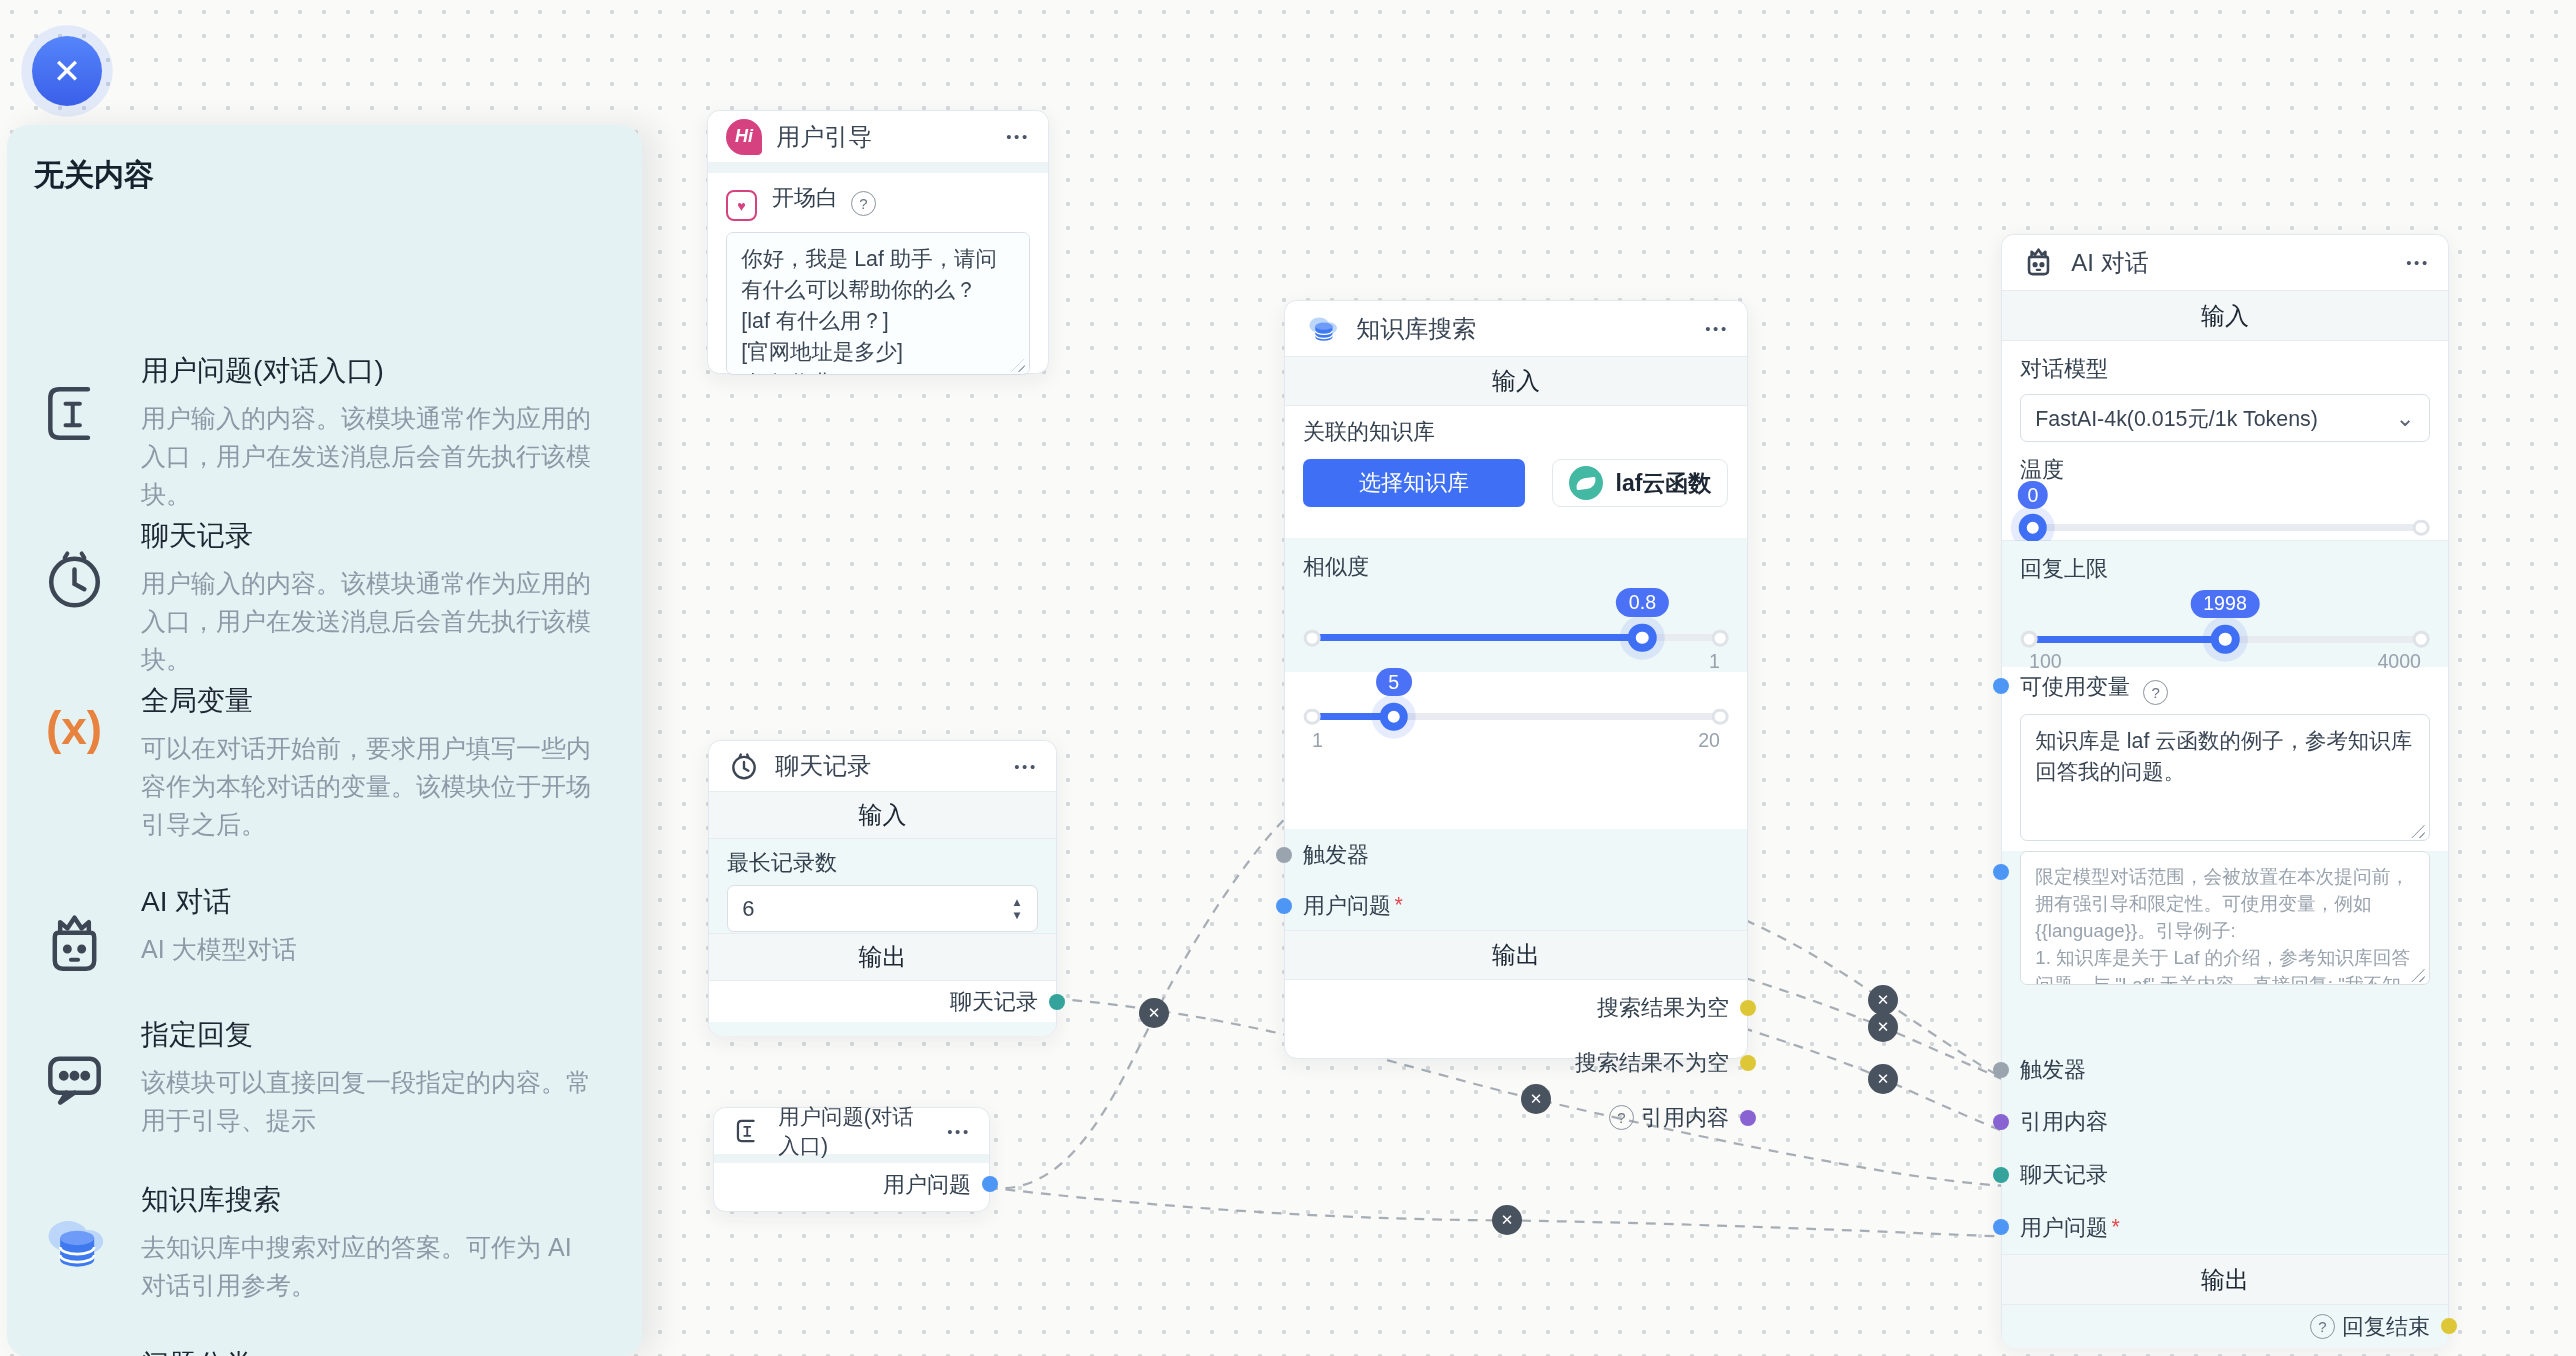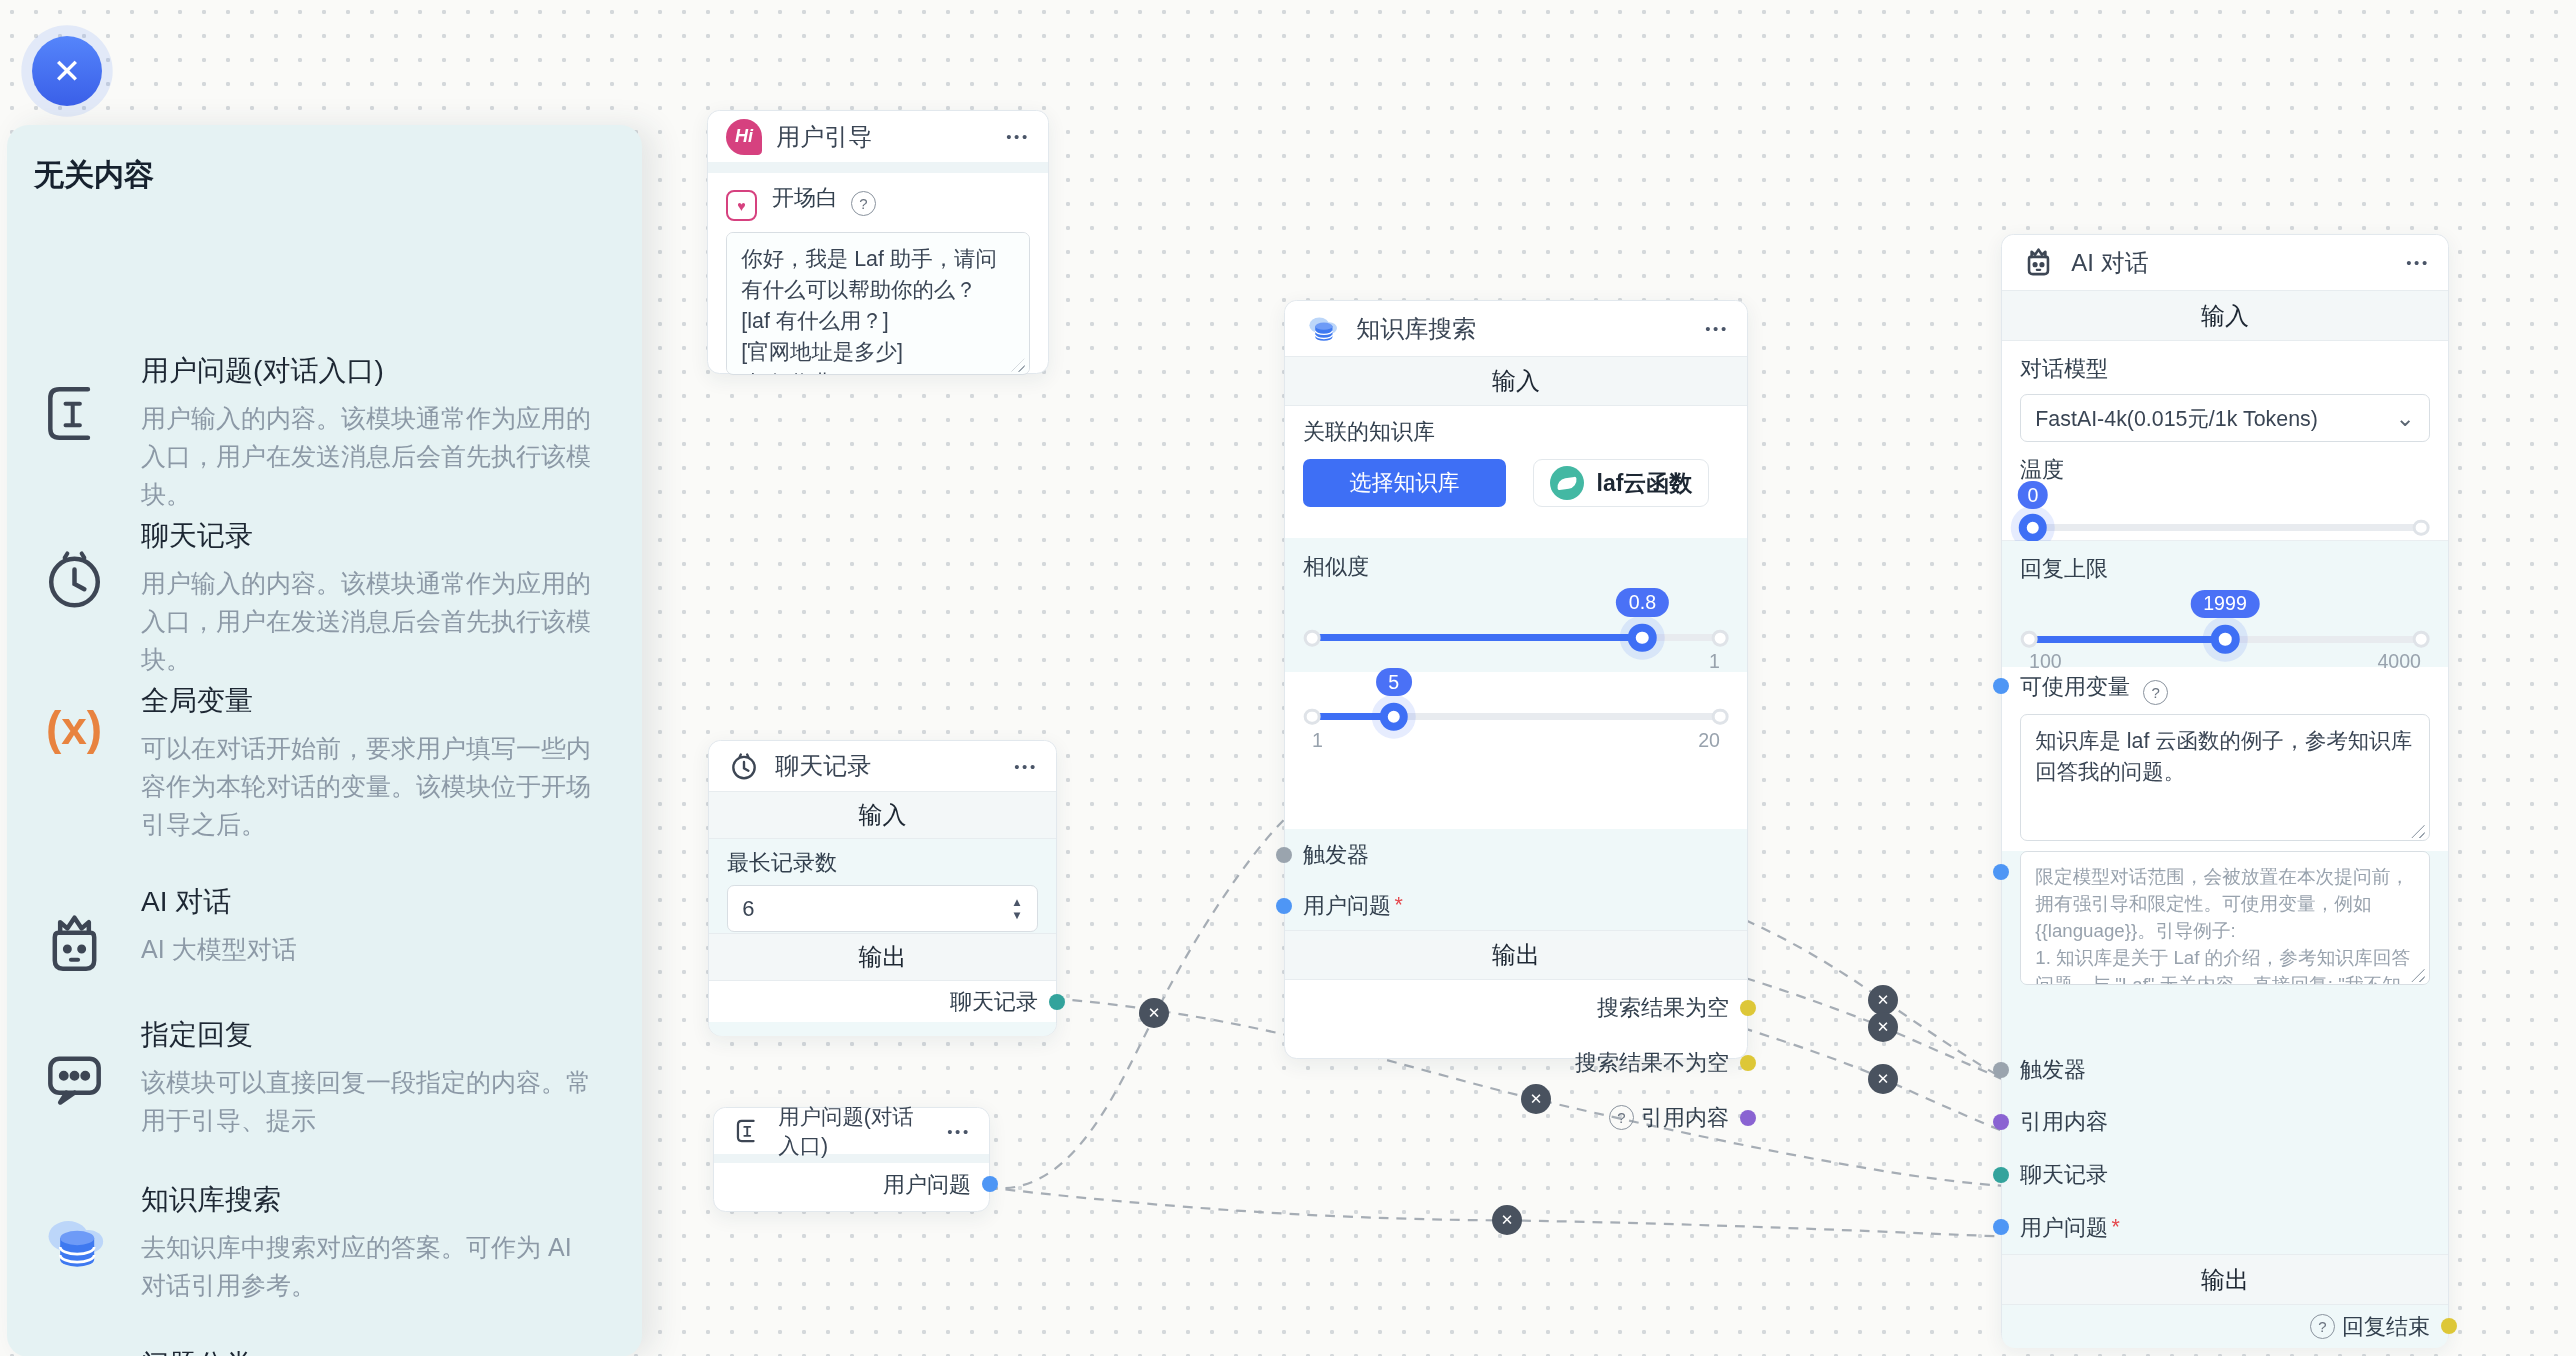--- a/index.html
+++ b/index.html
@@ -242,21 +242,21 @@
         </svg>
       </div>
       <div class="n-title">知识库搜索</div>
       <div class="menu-dots">•••</div>
     </div>
     <div class="bar" style="height:48px">输入</div>
 
     <div class="row" style="height:132px">
       <div class="f-label" style="padding-top:10.7px">关联的知识库</div>
       <div style="display:flex;gap:27px;margin-top:12.5px">
-        <div class="btn-blue" style="width:203px;height:48px">选择知识库</div>
+        <div class="btn-blue" style="width:222px;height:48px">选择知识库</div>
         <div class="chip" style="height:46px">
           <span class="chip-av"></span>
           <span>laf云函数</span>
         </div>
       </div>
     </div>
 
     <div class="row mint" style="height:134px">
       <div class="f-label" style="padding-top:14.3px">相似度</div>
       <div class="slider" style="margin:52px 9px 0">
@@ -392,21 +392,21 @@
       </div>
     </div>
 
     <div class="row mint" style="height:126px">
       <div class="f-label" style="padding-top:12.5px">回复上限</div>
       <div class="slider" style="margin:52px 9px 0">
         <div class="s-fill" style="width:50%"></div>
         <div class="s-end" style="left:0%"></div>
           <div class="s-end" style="left:100%"></div>
         <div class="s-handle" style="left:50%"></div>
-        <div class="s-badge" style="left:50%;top:-46px">1999</div>
+        <div class="s-badge" style="left:50%;top:-46px">1998</div>
         <div class="s-scale" style="left:0;top:14.3px">100</div>
         <div class="s-scale" style="right:0;top:14.3px">4000</div>
       </div>
     </div>
 
     <div class="row" style="height:175px">
       <span class="dot l c-blue" style="top:10.7px"></span>
       <div style="padding-top:5.3px">
         <span class="f-label">可使用变量</span>
         <span class="help">?</span>

